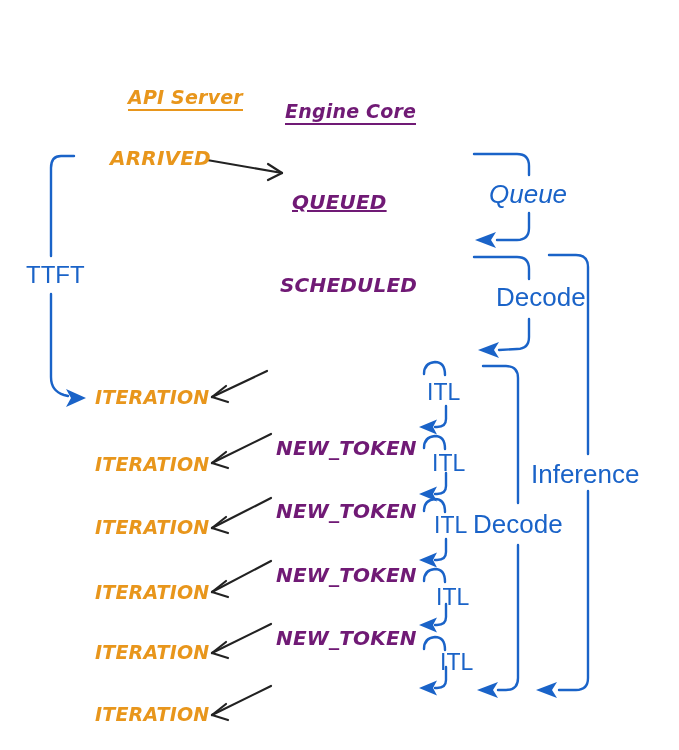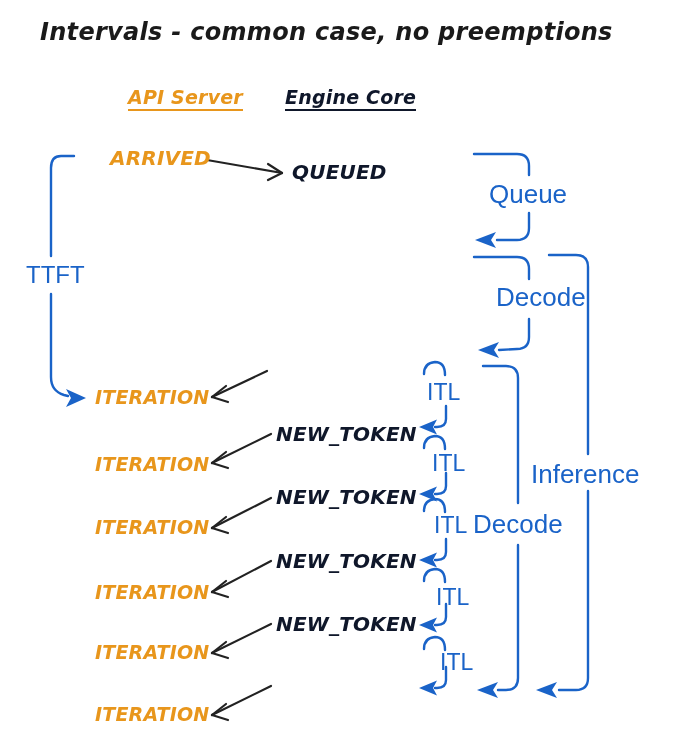--- a/index.html
+++ b/index.html
@@ -1,21 +1,21 @@
 <!DOCTYPE html>
 <html><head>
 <meta charset="utf-8">
 <style>
   html,body{margin:0;padding:0;background:#fff;}
   .canvas{position:relative;width:679px;height:750px;background:#fff;overflow:hidden;
           font-family:"Liberation Sans",sans-serif;}
   .lbl{position:absolute;white-space:nowrap;line-height:1;}
   .hand{font-family:"DejaVu Sans",sans-serif;font-style:italic;font-weight:700;letter-spacing:.2px;}
   .orange{color:#E8961C;}
-  .red{color:#0f172a;}
+  .red{color:#701a75;margin-top:14px;}
   .blue{color:#1A63C8;font-family:"Liberation Sans",sans-serif;font-style:normal;font-weight:400;}
   .title{color:#1a1a1a;font-size:24px;letter-spacing:.3px;}
   .colhead{font-size:19px;padding-bottom:2px;border-bottom:2.4px solid currentColor;}
   .ev{font-size:20px;}
   .it{font-size:19px;}
   .big{font-size:26px;}
   .mid{font-size:24px;}
   .itl{font-size:23px;}
   svg.layer{position:absolute;left:0;top:0;}
   .b{fill:none;stroke:#1A63C8;stroke-width:2.4;stroke-linecap:round;}
@@ -120,41 +120,41 @@
       <path class="k" d="M212,653 L226,642"></path>
       <path class="k" d="M212,653 L228,658"></path>
     </g>
     <g>
       <path class="k" d="M271,686 L212,715"></path>
       <path class="k" d="M212,715 L226,704"></path>
       <path class="k" d="M212,715 L228,720"></path>
     </g>
   </svg>
 
-  <div class="lbl hand title" style="left:40px;top:20px;width:560px;text-align:center;">Intervals - common case, no preemptions</div>
 
   <div class="lbl hand orange colhead" style="left:104px;top:88px;margin-left:24px;">API Server</div>
   <div class="lbl hand red colhead" style="left:285px;top:88px;">Engine Core</div>
 
   <div class="lbl hand orange ev" style="left:110px;top:148px;">ARRIVED</div>
   <div class="lbl hand orange it" style="left:95px;top:388px;">ITERATION</div>
   <div class="lbl hand orange it" style="left:95px;top:455px;">ITERATION</div>
   <div class="lbl hand orange it" style="left:95px;top:518px;">ITERATION</div>
   <div class="lbl hand orange it" style="left:95px;top:583px;">ITERATION</div>
   <div class="lbl hand orange it" style="left:95px;top:643px;">ITERATION</div>
   <div class="lbl hand orange it" style="left:95px;top:705px;">ITERATION</div>
 
-  <div class="lbl hand red ev" style="left:292px;top:162px;">QUEUED</div>
+  <div class="lbl hand red ev" style="left:292px;top:178px;text-decoration:underline;">QUEUED</div>
+  <div class="lbl hand red ev" style="left:280px;top:261px;">SCHEDULED</div>
   <div class="lbl hand red ev" style="left:276px;top:424px;">NEW_TOKEN</div>
   <div class="lbl hand red ev" style="left:276px;top:487px;">NEW_TOKEN</div>
   <div class="lbl hand red ev" style="left:276px;top:551px;">NEW_TOKEN</div>
   <div class="lbl hand red ev" style="left:276px;top:614px;">NEW_TOKEN</div>
 
   <div class="lbl blue mid" style="left:26px;top:263px;">TTFT</div>
-  <div class="lbl blue big" style="left:489px;top:181px;">Queue</div>
+  <div class="lbl blue big" style="left:489px;top:181px;font-style:italic;">Queue</div>
   <div class="lbl blue big" style="left:496px;top:284px;">Decode</div>
   <div class="lbl blue itl" style="left:427px;top:381px;">ITL</div>
   <div class="lbl blue itl" style="left:432px;top:452px;">ITL</div>
   <div class="lbl blue itl" style="left:434px;top:514px;">ITL</div>
   <div class="lbl blue itl" style="left:436px;top:586px;">ITL</div>
   <div class="lbl blue itl" style="left:440px;top:651px;">ITL</div>
   <div class="lbl blue big" style="left:473px;top:511px;">Decode</div>
   <div class="lbl blue big" style="left:531px;top:461px;">Inference</div>
 
 </div>

